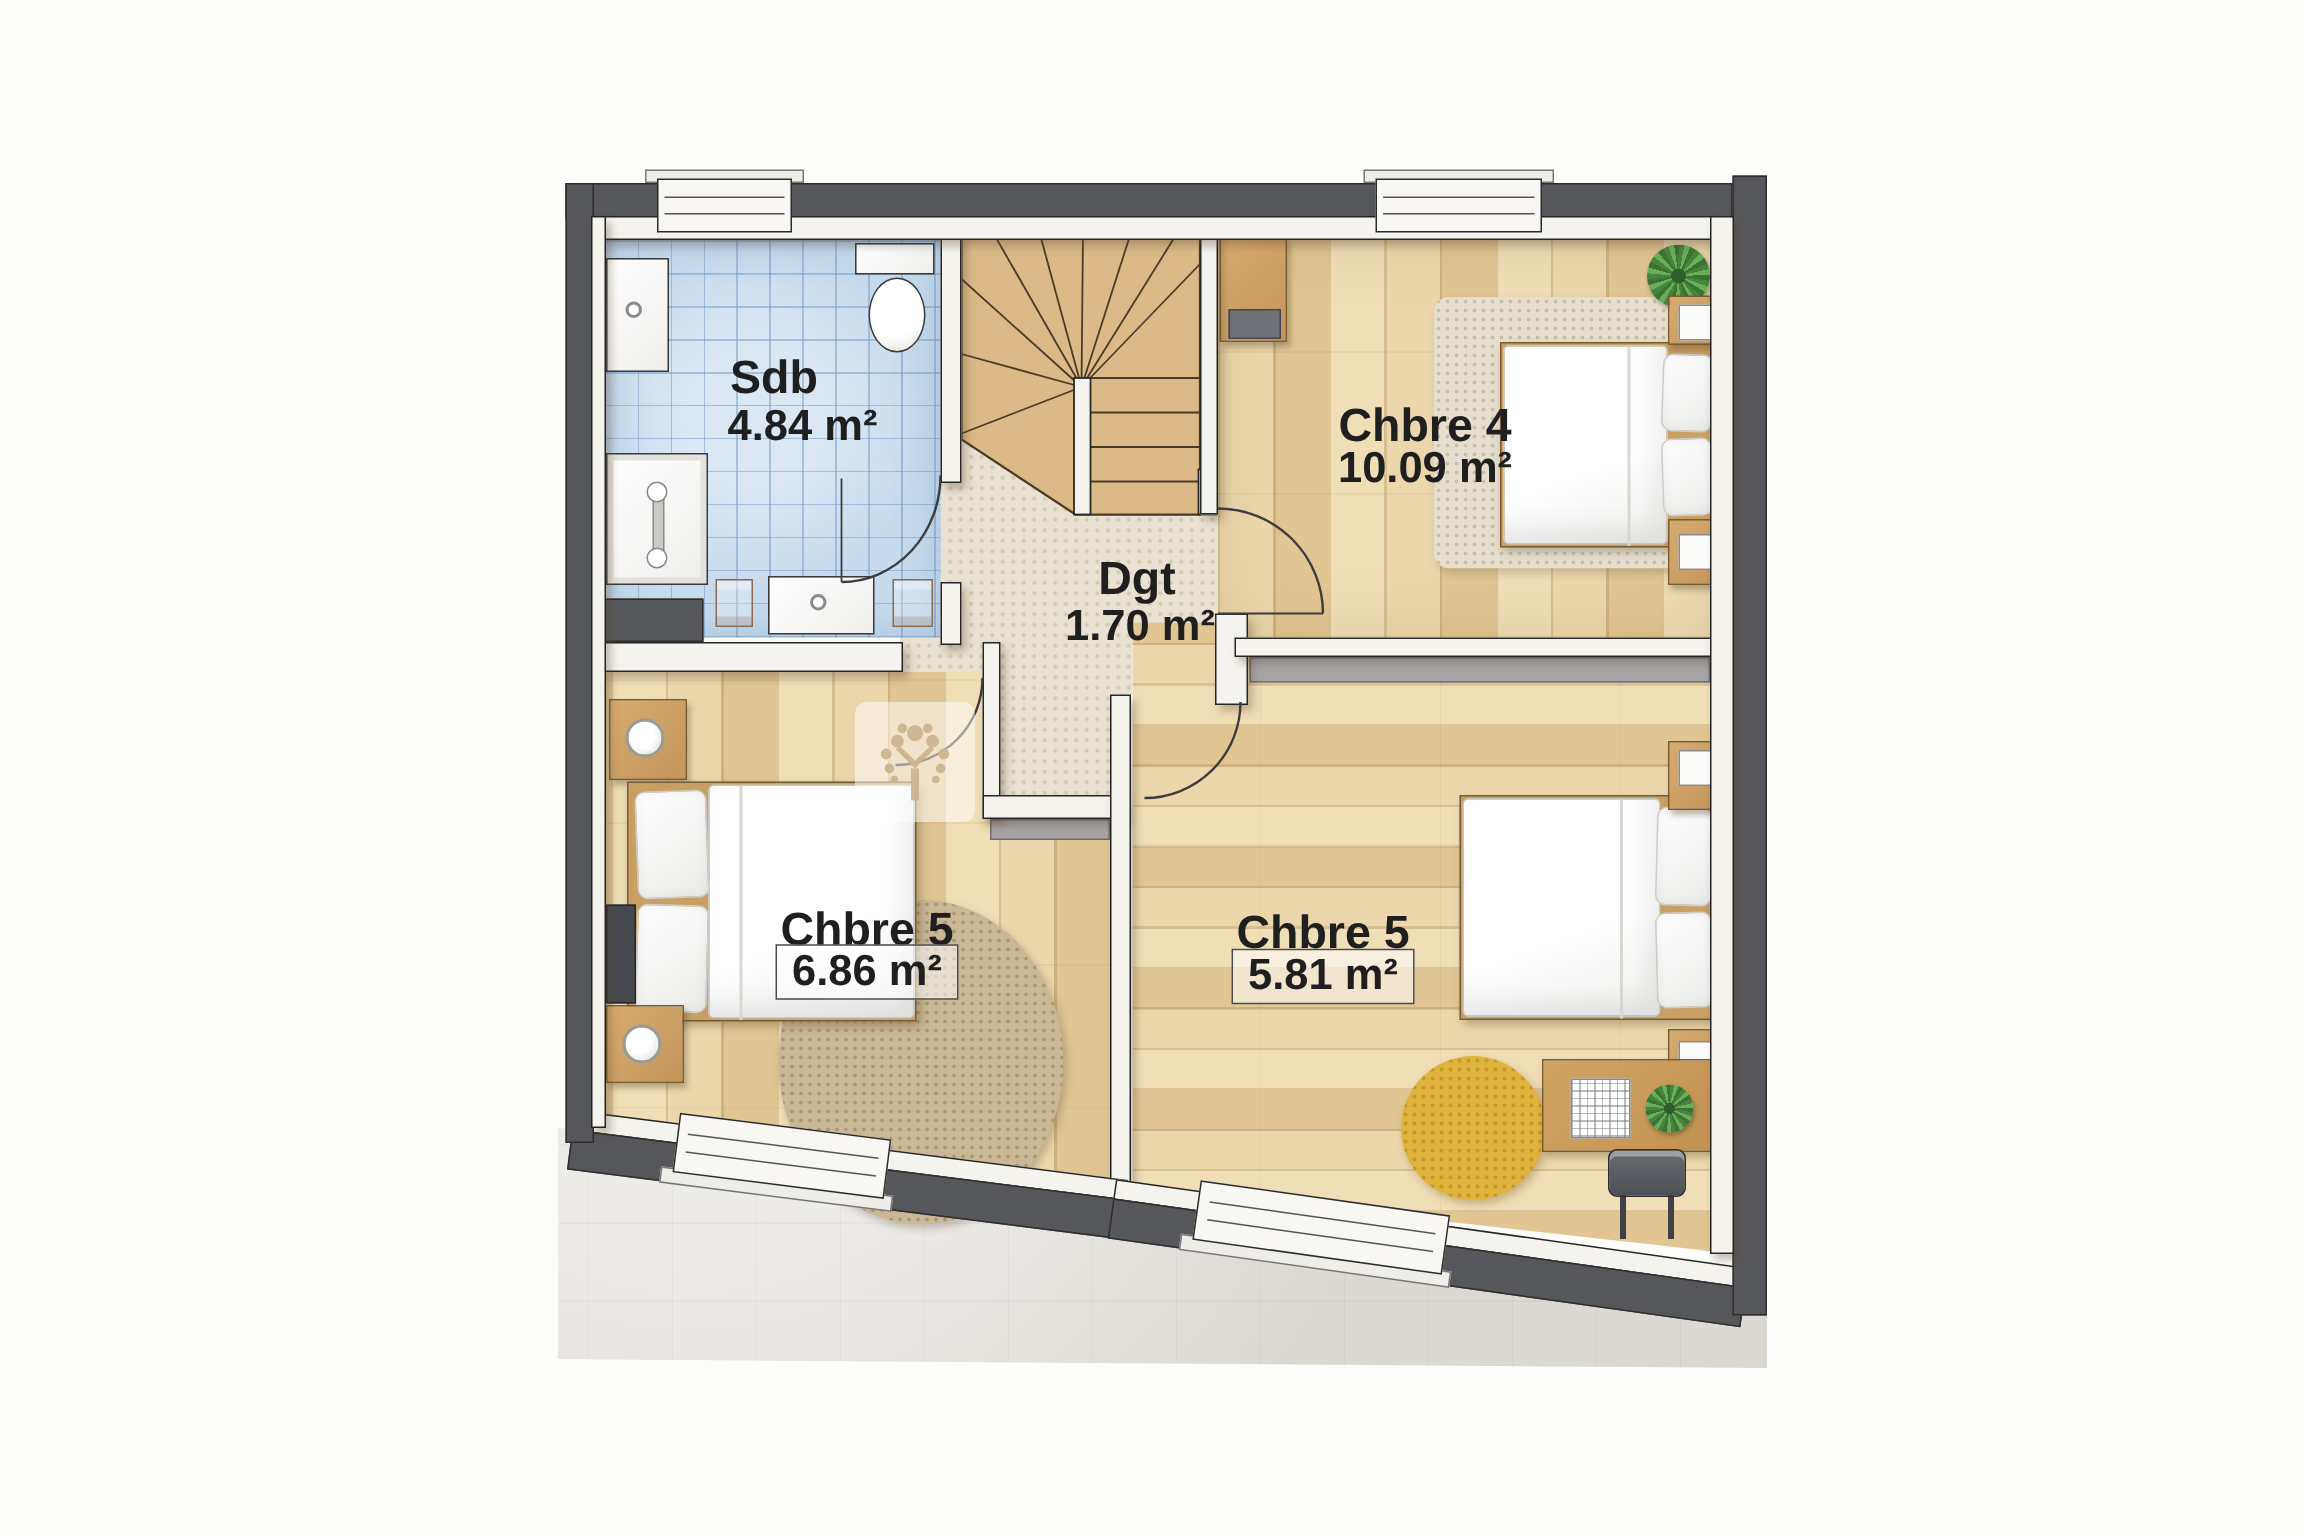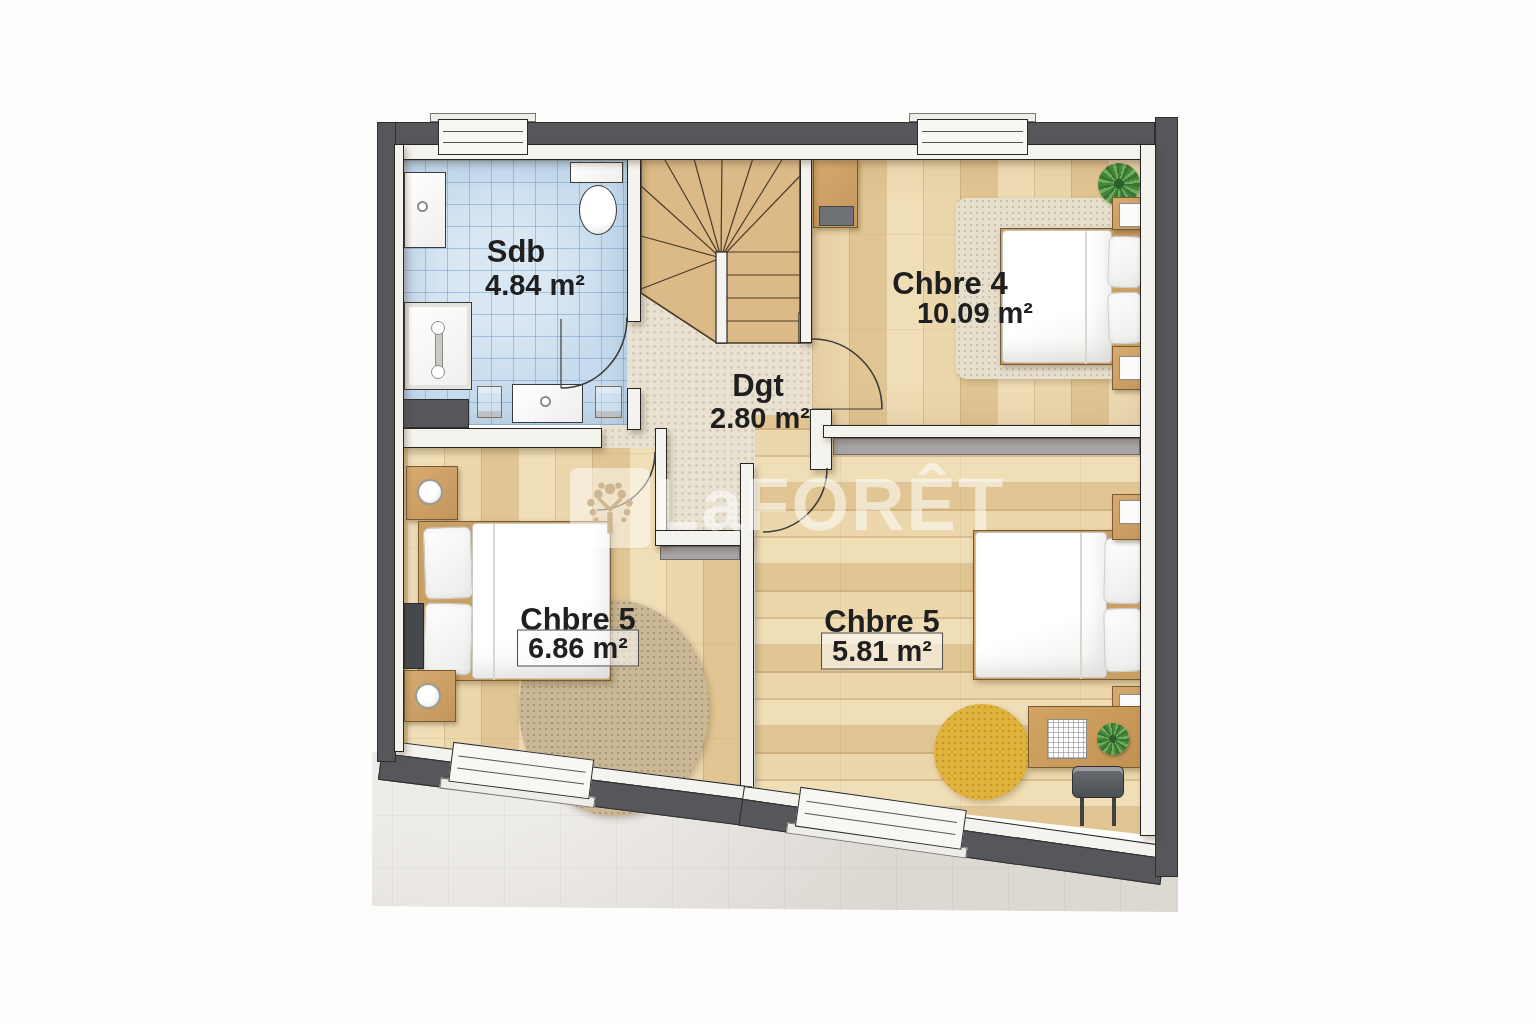--- a/index.html
+++ b/index.html
@@ -177,21 +177,21 @@
   .wm-text{left:654px;top:462px;width:340px;height:86px;color:rgba(255,255,255,.55);
      font-size:74px;font-weight:bold;letter-spacing:2px;line-height:86px;white-space:nowrap;}
 
   
   .lbl{transform:translate(-50%,-50%);color:#1f1f1f;font-weight:bold;white-space:nowrap;text-align:center;}
   .name{font-size:31px;}
   .area{font-size:29px;}
   .areabox{transform:translate(-50%,-50%);background:rgba(255,255,255,.55);border:1px solid #4a4a4a;
      padding:1px 10px;color:#1f1f1f;font-weight:bold;font-size:29px;white-space:nowrap;}
   .l-sdb-n{left:516px;top:252px;} .l-sdb-a{left:519px;top:285px;margin-left:16px;}
-  .l-c1-n{left:950px;top:284px;} .l-c1-a{left:950px;top:313px;margin-left:25px;}
+  .l-c1-n{left:950px;top:284px;} .l-c1-a{left:950px;top:313px;}
   .l-dgt-n{left:758px;top:386px;} .l-dgt-a{left:760px;top:418px;}
   .l-c3-n{left:578px;top:620px;} .l-c3-a{left:578px;top:648px;}
   .l-c2-n{left:882px;top:622px;} .l-c2-a{left:882px;top:651px;}
 </style>
 </head>
 <body>
 
 <div id="stage">
 
   <div class="ground"></div>
@@ -363,30 +363,29 @@
           <circle cx="48" cy="25" r="3.4"></circle>
         <circle cx="14" cy="34" r="3"></circle>
           <circle cx="46" cy="34" r="3"></circle>
         <circle cx="22" cy="9" r="3"></circle>
           <circle cx="38" cy="9" r="3"></circle>
         <circle cx="17" cy="41" r="2.4"></circle>
           <circle cx="43" cy="41" r="2.4"></circle>
       </g>
     </svg>
   </div>
-  <div class="wm-text">LaFORÊT</div>
 
   <div class="lbl name l-sdb-n">Sdb</div>
   <div class="lbl area l-sdb-a">4.84 m²</div>
 
   <div class="lbl name l-c1-n">Chbre 4</div>
   <div class="lbl area l-c1-a">10.09 m²</div>
 
   <div class="lbl name l-dgt-n">Dgt</div>
-  <div class="lbl area l-dgt-a">2.80 m²</div>
+  <div class="lbl area l-dgt-a">1.70 m²</div>
 
   <div class="lbl name l-c3-n">Chbre 5</div>
   <div class="areabox l-c3-a">6.86 m²</div>
 
   <div class="lbl name l-c2-n">Chbre 5</div>
   <div class="areabox l-c2-a">5.81 m²</div>
 
 </div>
 
 </body></html>

